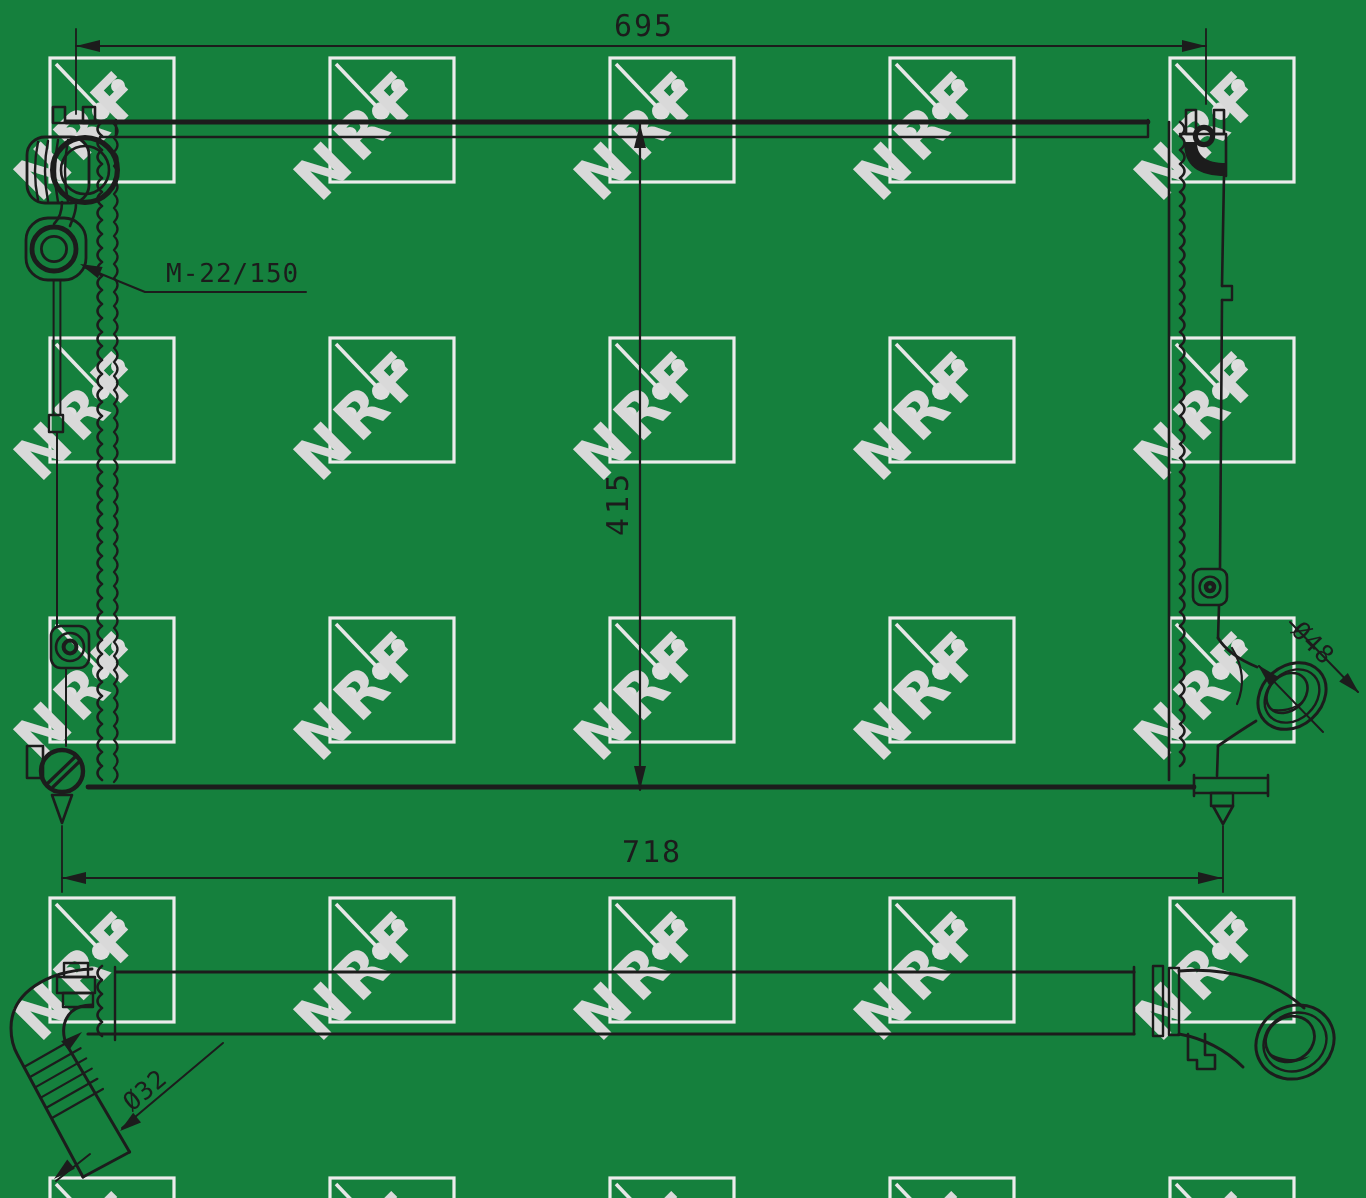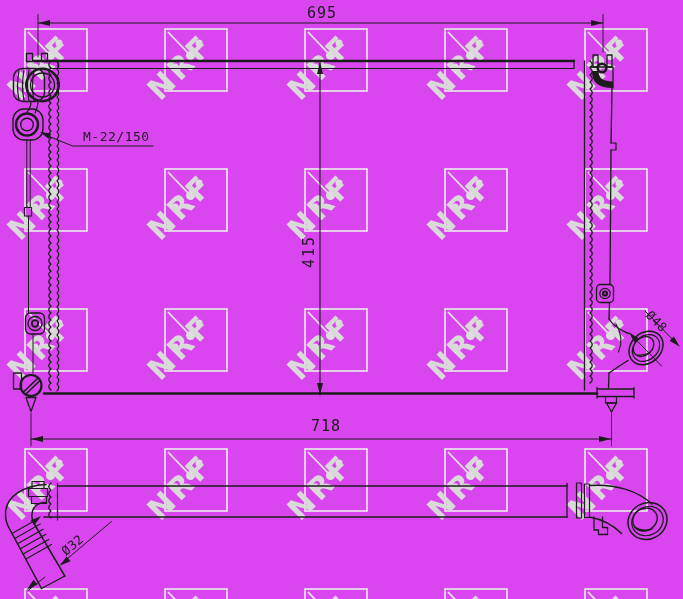--- a/index.html
+++ b/index.html
@@ -1,16 +1,16 @@
 <!DOCTYPE html>
 <html><head>
 <meta charset="utf-8">
 <style>
   html,body{margin:0;padding:0;background:#ffffff;}
-  .stage{position:relative;width:683px;height:599px;background:#d946ef;overflow:hidden;}
+  .stage{position:relative;width:683px;height:599px;background:#15803d;overflow:hidden;}
   svg{display:block;}
   .dim-text{font-family:"DejaVu Sans Mono", monospace;fill:#1c1c1c;}
   .wm-text{font-family:"DejaVu Sans", sans-serif;font-weight:bold;}
   .ln{stroke:#1c1c1c;fill:none;stroke-linecap:round;stroke-linejoin:round;}
   .fillink{fill:#1c1c1c;stroke:none;}
 </style>
 </head>
 <body>
 
 <div class="stage">

